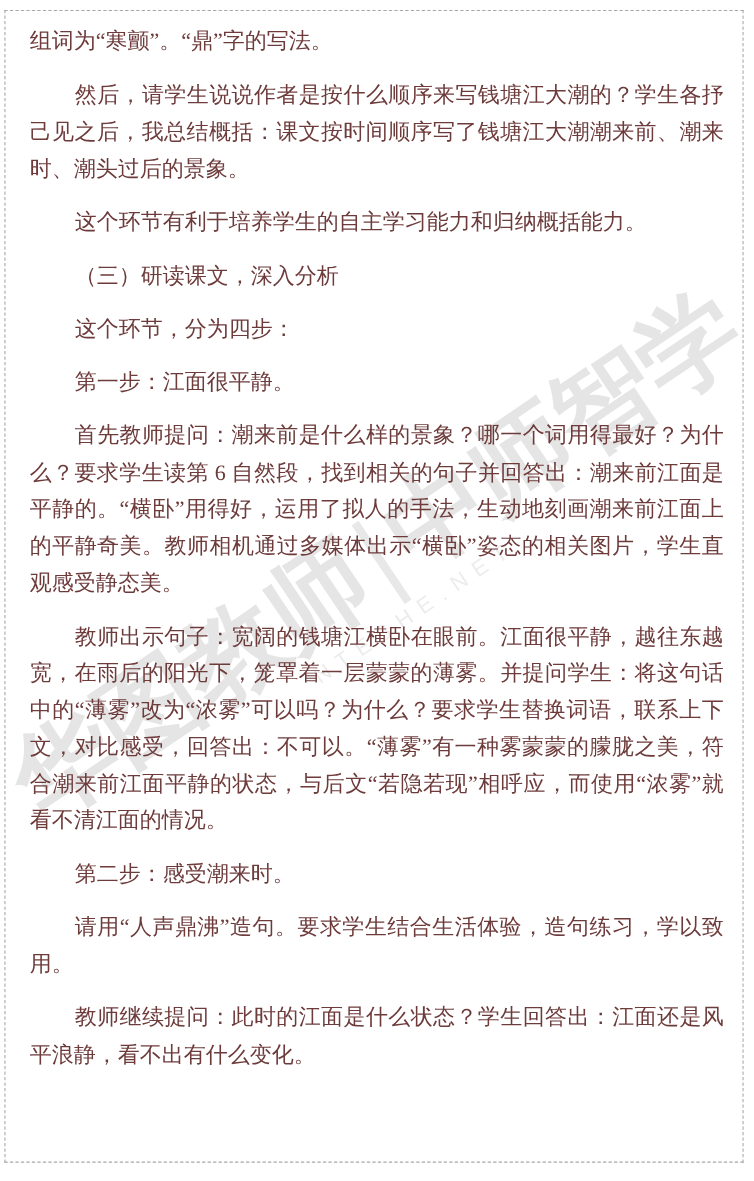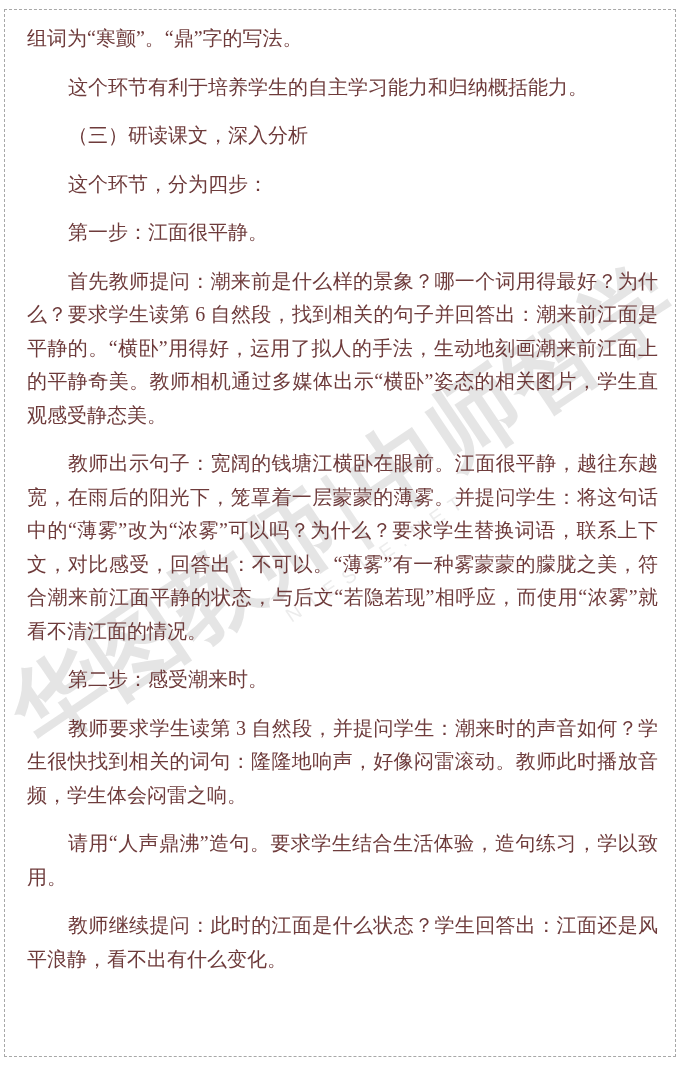--- a/index.html
+++ b/index.html
@@ -62,23 +62,23 @@
 <div class="watermark">
   <div class="wm-main"><span>华图教师</span><span class="wm-sep">|</span><span>中师智学</span></div>
   <div class="wm-sub">NTESHE.NET</div>
 </div>
 
 <div class="doc-border"></div>
 
 <div class="doc-body">
 
 <p class="para">组词为“寒颤”。“鼎”字的写法。</p>
+    <p class="para indent">然后，请学生说说作者是按什么顺序来写钱塘江大潮的？学生各抒己见之后，我总结概括：课文按时间顺序写了钱塘江大潮潮来前、潮来时、潮头过后的景象。</p>
     <p class="para indent">这个环节有利于培养学生的自主学习能力和归纳概括能力。</p>
     <p class="para indent">（三）研读课文，深入分析</p>
     <p class="para indent">这个环节，分为四步：</p>
     <p class="para indent">第一步：江面很平静。</p>
     <p class="para indent">首先教师提问：潮来前是什么样的景象？哪一个词用得最好？为什么？要求学生读第 6 自然段，找到相关的句子并回答出：潮来前江面是平静的。“横卧”用得好，运用了拟人的手法，生动地刻画潮来前江面上的平静奇美。教师相机通过多媒体出示“横卧”姿态的相关图片，学生直观感受静态美。</p>
     <p class="para indent">教师出示句子：宽阔的钱塘江横卧在眼前。江面很平静，越往东越宽，在雨后的阳光下，笼罩着一层蒙蒙的薄雾。并提问学生：将这句话中的“薄雾”改为“浓雾”可以吗？为什么？要求学生替换词语，联系上下文，对比感受，回答出：不可以。“薄雾”有一种雾蒙蒙的朦胧之美，符合潮来前江面平静的状态，与后文“若隐若现”相呼应，而使用“浓雾”就看不清江面的情况。</p>
     <p class="para indent">第二步：感受潮来时。</p>
-    <p class="para indent">教师要求学生读第 3 自然段，并提问学生：潮来时的声音如何？学生很快找到相关的词句：隆隆地响声，好像闷雷滚动。教师此时播放音频，学生体会闷雷之响。</p>
     <p class="para indent">请用“人声鼎沸”造句。要求学生结合生活体验，造句练习，学以致用。</p>
     <p class="para indent">教师继续提问：此时的江面是什么状态？学生回答出：江面还是风平浪静，看不出有什么变化。</p>
   </div>
 
 </body></html>

